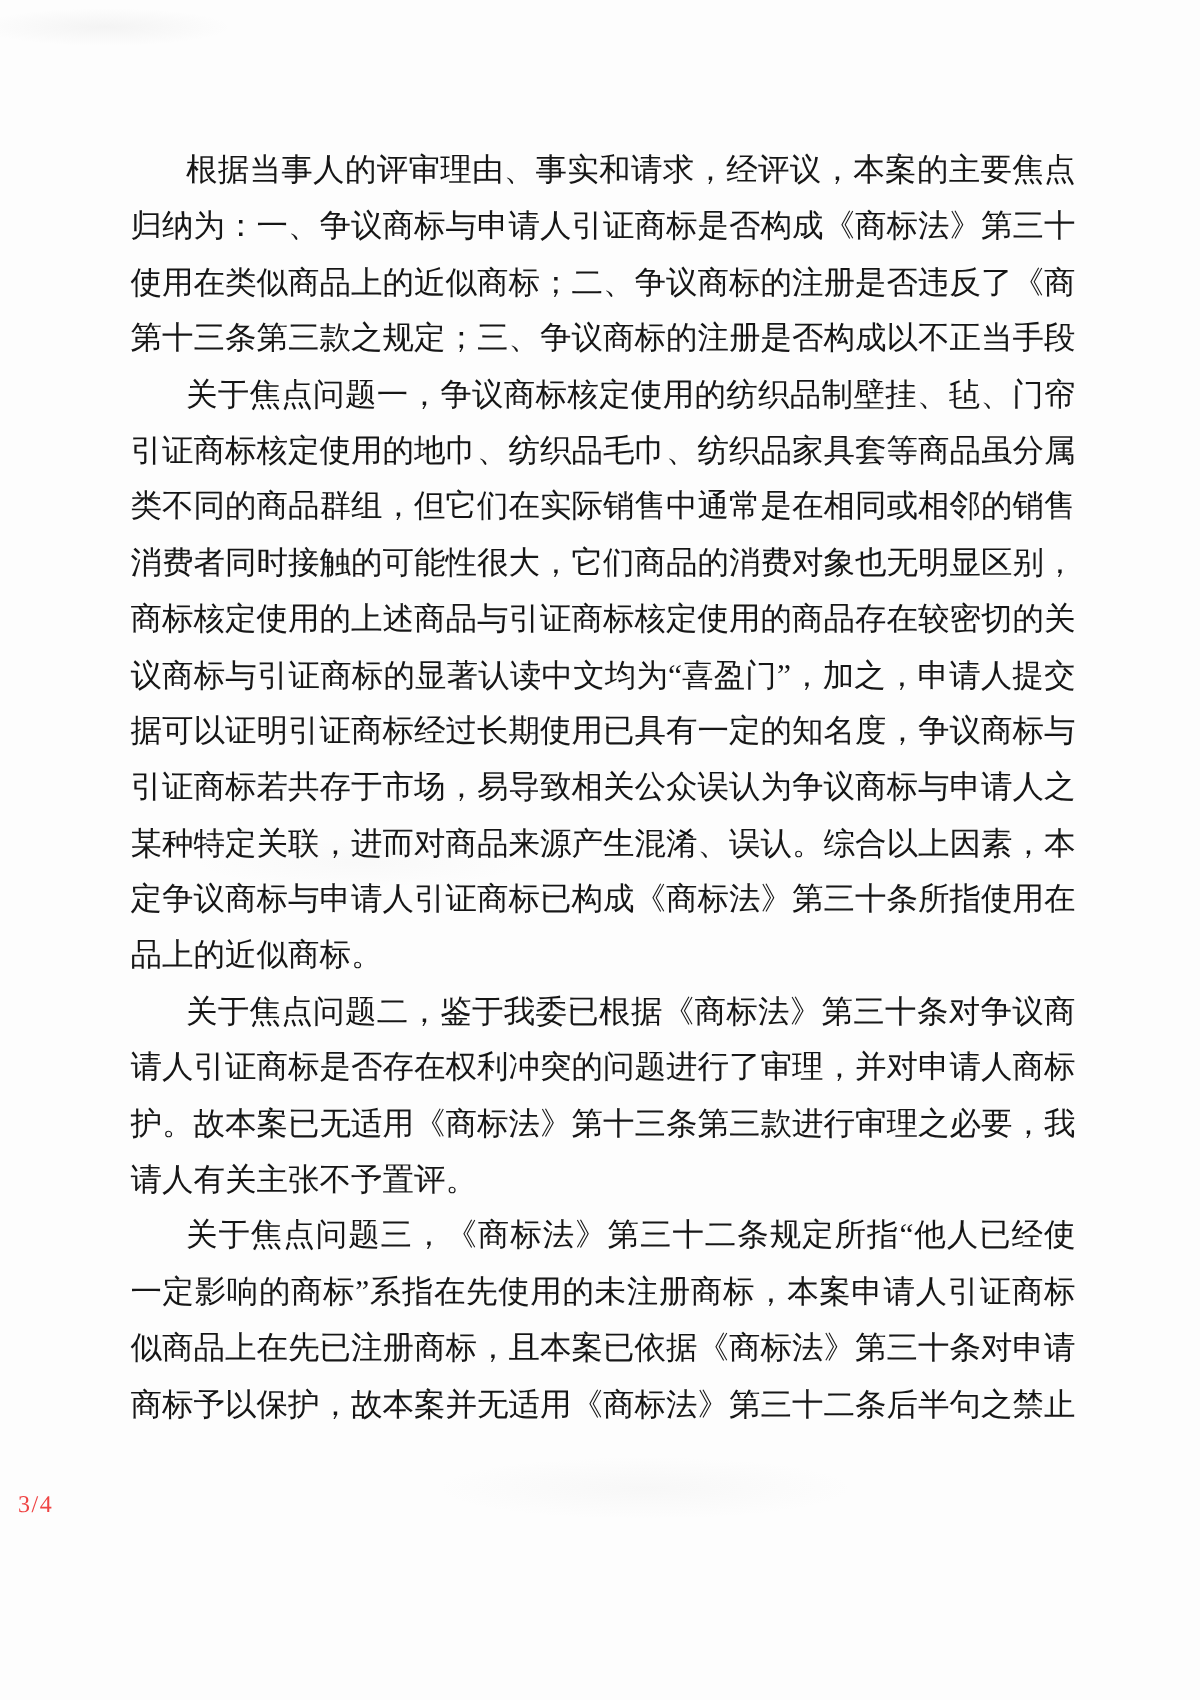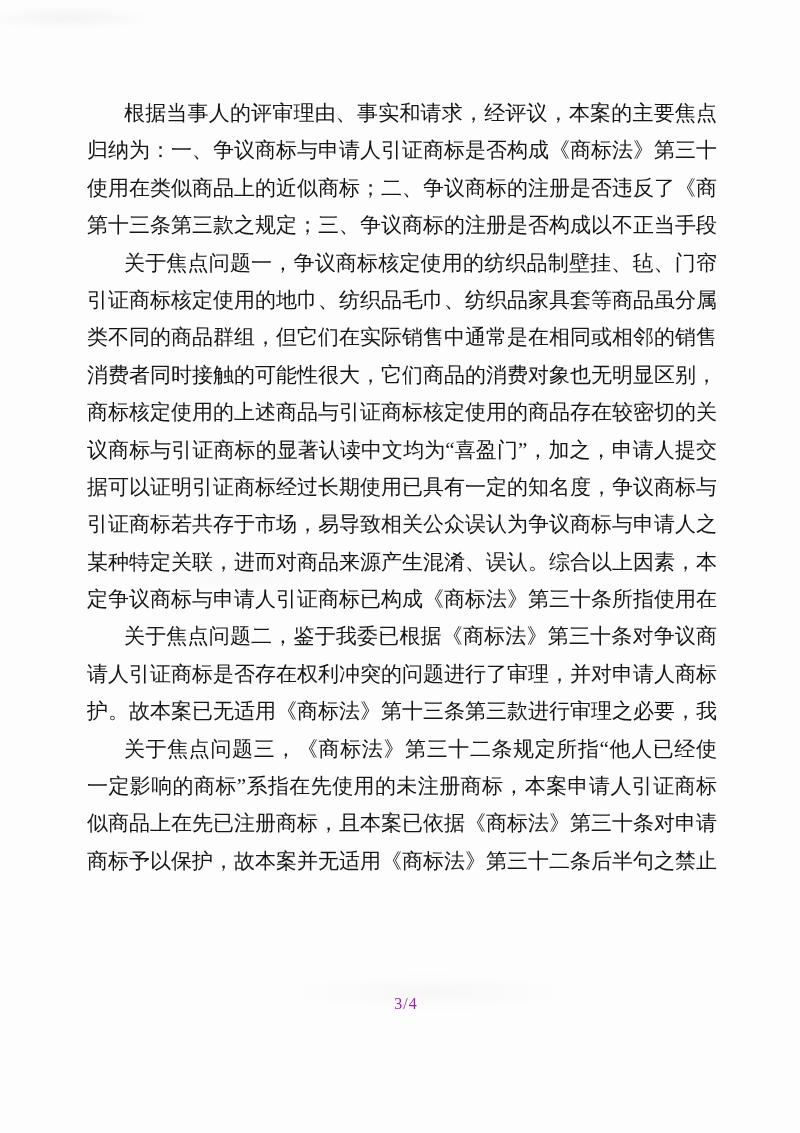--- a/index.html
+++ b/index.html
@@ -46,25 +46,24 @@
   }
   .line.para-end {
     text-align: left;
     text-align-last: left;
   }
   .page-number {
     position: absolute;
     top: 995px;
     left: 0;
     width: 100%;
-    text-align: center;
     font-size: 16px;
     font-weight: 500;
     letter-spacing: 1px;
-    color: #a21caf;
+    color: #ef4444;
     text-indent: 12px;
   }
 </style>
 </head>
 <body>
 
 <div class="page">
 
   <div class="text-block">
 
@@ -79,26 +78,28 @@
       <div class="line indent">关于焦点问题一，争议商标核定使用的纺织品制壁挂、毡、门帘商品与</div>
       <div class="line">引证商标核定使用的地巾、纺织品毛巾、纺织品家具套等商品虽分属在第24</div>
       <div class="line">类不同的商品群组，但它们在实际销售中通常是在相同或相邻的销售区域，</div>
       <div class="line">消费者同时接触的可能性很大，它们商品的消费对象也无明显区别，故争议</div>
       <div class="line">商标核定使用的上述商品与引证商标核定使用的商品存在较密切的关联。争</div>
       <div class="line">议商标与引证商标的显著认读中文均为“喜盈门”，加之，申请人提交的证</div>
       <div class="line">据可以证明引证商标经过长期使用已具有一定的知名度，争议商标与申请人</div>
       <div class="line">引证商标若共存于市场，易导致相关公众误认为争议商标与申请人之间存在</div>
       <div class="line">某种特定关联，进而对商品来源产生混淆、误认。综合以上因素，本案宜认</div>
       <div class="line">定争议商标与申请人引证商标已构成《商标法》第三十条所指使用在类似商</div>
+      <div class="line para-end">品上的近似商标。</div>
     </div>
 
     <div class="para">
       <div class="line indent">关于焦点问题二，鉴于我委已根据《商标法》第三十条对争议商标与申</div>
       <div class="line">请人引证商标是否存在权利冲突的问题进行了审理，并对申请人商标予以保</div>
       <div class="line">护。故本案已无适用《商标法》第十三条第三款进行审理之必要，我委对申</div>
+      <div class="line para-end">请人有关主张不予置评。</div>
     </div>
 
     <div class="para">
       <div class="line indent">关于焦点问题三，《商标法》第三十二条规定所指“他人已经使用并有</div>
       <div class="line">一定影响的商标”系指在先使用的未注册商标，本案申请人引证商标系在类</div>
       <div class="line">似商品上在先已注册商标，且本案已依据《商标法》第三十条对申请人引证</div>
       <div class="line">商标予以保护，故本案并无适用《商标法》第三十二条后半句之禁止性规定</div>
     </div>
 
   </div>

